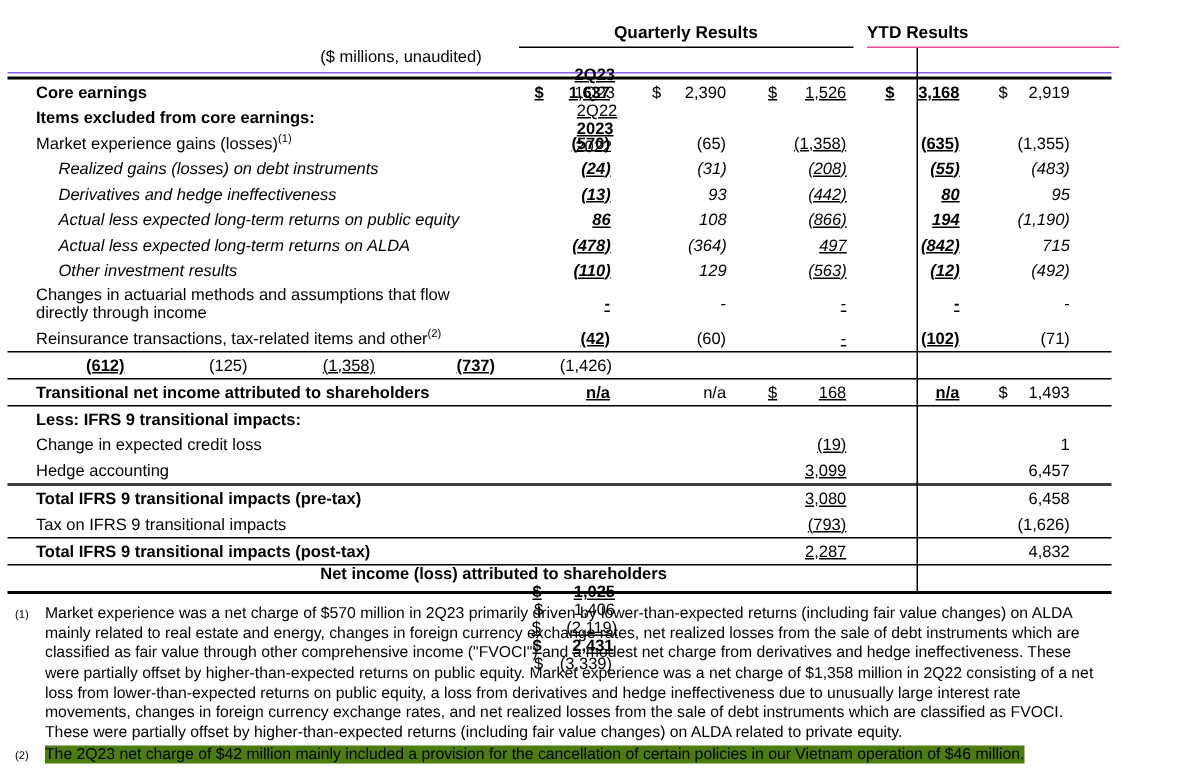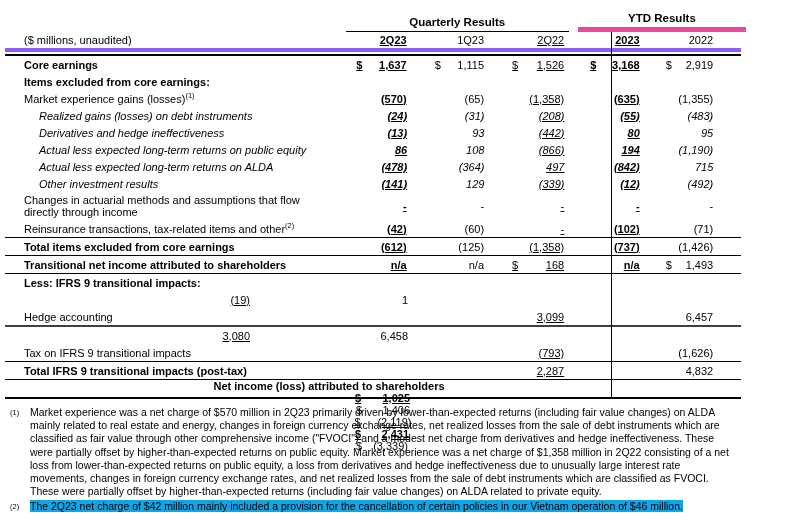--- a/index.html
+++ b/index.html
@@ -13,21 +13,21 @@
 
   
   .vdivider{position:absolute;left:611px;top:32px;bottom:0;width:1px;background:#000;}
 
   
   .grp-row{display:flex;align-items:flex-end;height:26px;}
   .grp-spacer{width:362px;}
   .grp-q{width:237px;margin-left:6px;border-bottom:1px solid #000;text-align:center;
          font-weight:bold;font-size:11.5px;padding-bottom:3px;}
   .grp-gap{width:10px;}
-  .grp-y{width:179px;border-bottom:5px solid #ec4899;text-align:center;
+  .grp-y{width:179px;border-bottom:1px solid #ec4899;
          font-weight:bold;font-size:11.5px;padding-bottom:3px;}
 
   
   .row,.hdr-row{display:flex;margin:0 5px;align-items:center;}
   .lbl{width:357px;padding-left:19px;box-sizing:border-box;font-size:11px;line-height:12px;}
   .lbl.ital{font-style:italic;padding-left:34px;}
   .cell{box-sizing:border-box;display:flex;align-items:center;font-size:11px;padding-right:4px;}
   .cell .v{margin-left:auto;white-space:pre;}
   .cell.c1{width:82px;padding-left:23px;}
   .cell.c2{width:82px;padding-left:24px;}
@@ -40,32 +40,32 @@
   .cell.gray{background:#d9d9d9;}
   .row{height:17px;}
   .row.bold .lbl{font-weight:bold;}
   .row.wrap{height:28px;}
   .row.wrap .lbl{align-self:center;}
   .row.rule-thin{border-bottom:1px solid #000;}
   .row.rule-med{border-bottom:2px solid #404040;}
   .row.rule-thick{border-bottom:2.5px solid #000;flex-direction:column;}
 
   
-  .hdr-row{height:16px;border-bottom:4px solid #8b5cf6;}
+  .hdr-row{height:16px;border-bottom:1px solid #8b5cf6;flex-direction:column;}
   .hdr-row .lbl{font-size:11px;}
   .hdr-row .cell{font-size:11px;}
   .thickbar{height:2px;background:#000;margin:2px 5px 0 5px;}
 
   sup{font-size:7.5px;vertical-align:super;line-height:0;}
 
   
   .footnotes{margin-top:7px;font-size:10.5px;line-height:13.2px;}
   .fn{position:relative;padding-left:30px;padding-right:8px;margin-bottom:2px;}
   .fn .mark{position:absolute;left:10px;top:0;font-size:7.5px;}
-  .fn .hl{background:#0ea5e9;}
+  .fn .hl{background:#4d7c0f;}
 </style>
 </head>
 <body>
 
 <div class="page">
   <div class="tablewrap">
     <div class="vdivider"></div>
 
     <div class="grp-row">
       <div class="grp-spacer"></div>
@@ -97,21 +97,21 @@
 
     <div>
         <div class="row bold">
           <div class="lbl">Core earnings</div>
           <div class="cell c1 cur">
             <span class="d">$</span>
             <span class="v">1,637</span>
           </div>
           <div class="cell c2">
             <span class="d">$</span>
-            <span class="v">1,115</span>
+            <span class="v">2,390</span>
           </div>
           <div class="cell c3">
             <span class="d">$</span>
             <span class="v">1,526</span>
           </div>
           <div class="cell c4 cur">
             <span class="d">$</span>
             <span class="v">3,168</span>
           </div>
           <div class="cell c5">
@@ -261,29 +261,29 @@
           <div class="cell c5 ital">
             <span class="d"></span>
             <span class="v">715</span>
           </div>
           <div class="tail"></div>
         </div>
         <div class="row">
           <div class="lbl ital">Other investment results</div>
           <div class="cell c1 cur ital">
             <span class="d"></span>
-            <span class="v">(141)</span>
+            <span class="v">(110)</span>
           </div>
           <div class="cell c2 ital">
             <span class="d"></span>
             <span class="v">129</span>
           </div>
           <div class="cell c3 ital">
             <span class="d"></span>
-            <span class="v">(339)</span>
+            <span class="v">(563)</span>
           </div>
           <div class="cell c4 cur ital">
             <span class="d"></span>
             <span class="v">(12)</span>
           </div>
           <div class="cell c5 ital">
             <span class="d"></span>
             <span class="v">(492)</span>
           </div>
           <div class="tail"></div>
@@ -330,21 +330,20 @@
             <span class="d"></span>
             <span class="v">(102)</span>
           </div>
           <div class="cell c5">
             <span class="d"></span>
             <span class="v">(71)</span>
           </div>
           <div class="tail"></div>
         </div>
         <div class="row bold rule-thin">
-          <div class="lbl">Total items excluded from core earnings</div>
           <div class="cell c1 cur">
             <span class="d"></span>
             <span class="v">(612)</span>
           </div>
           <div class="cell c2">
             <span class="d"></span>
             <span class="v">(125)</span>
           </div>
           <div class="cell c3">
             <span class="d"></span>
@@ -402,20 +401,21 @@
             <span class="d"></span>
             <span class="v"></span>
           </div>
           <div class="cell c5">
             <span class="d"></span>
             <span class="v"></span>
           </div>
           <div class="tail"></div>
         </div>
         <div class="row">
+          <div class="lbl">Change in expected credit loss</div>
           <div class="cell c1 cur gray">
             <span class="d"></span>
             <span class="v"></span>
           </div>
           <div class="cell c2 gray">
             <span class="d"></span>
             <span class="v"></span>
           </div>
           <div class="cell c3">
             <span class="d"></span>
@@ -449,20 +449,21 @@
             <span class="d"></span>
             <span class="v"></span>
           </div>
           <div class="cell c5">
             <span class="d"></span>
             <span class="v">6,457</span>
           </div>
           <div class="tail"></div>
         </div>
         <div class="row bold">
+          <div class="lbl">Total IFRS 9 transitional impacts (pre-tax)</div>
           <div class="cell c1 cur gray">
             <span class="d"></span>
             <span class="v"></span>
           </div>
           <div class="cell c2 gray">
             <span class="d"></span>
             <span class="v"></span>
           </div>
           <div class="cell c3">
             <span class="d"></span>

